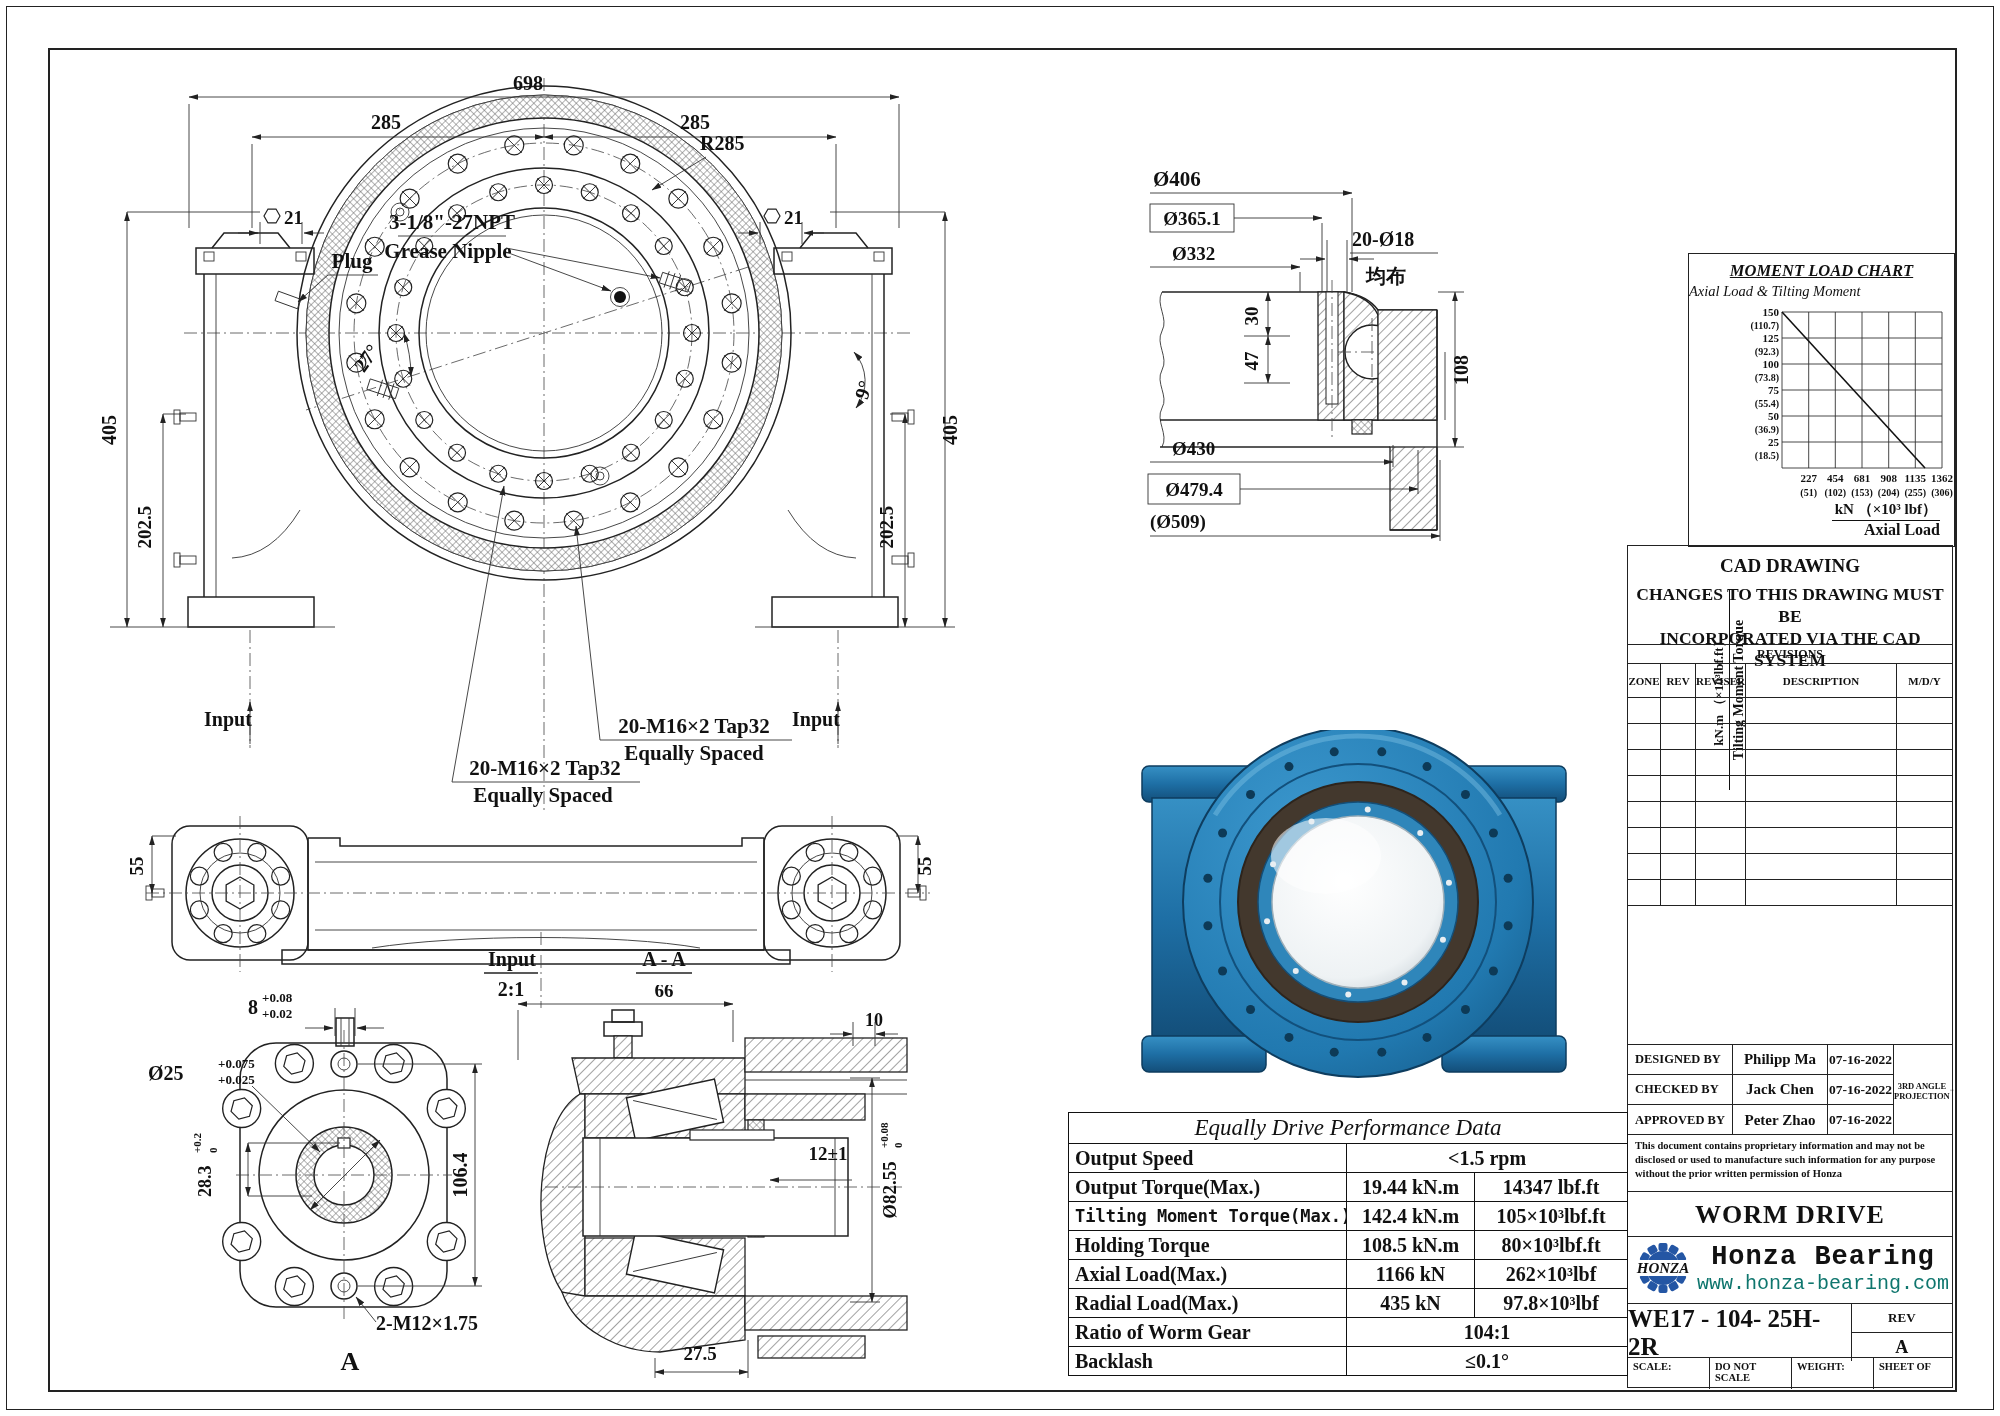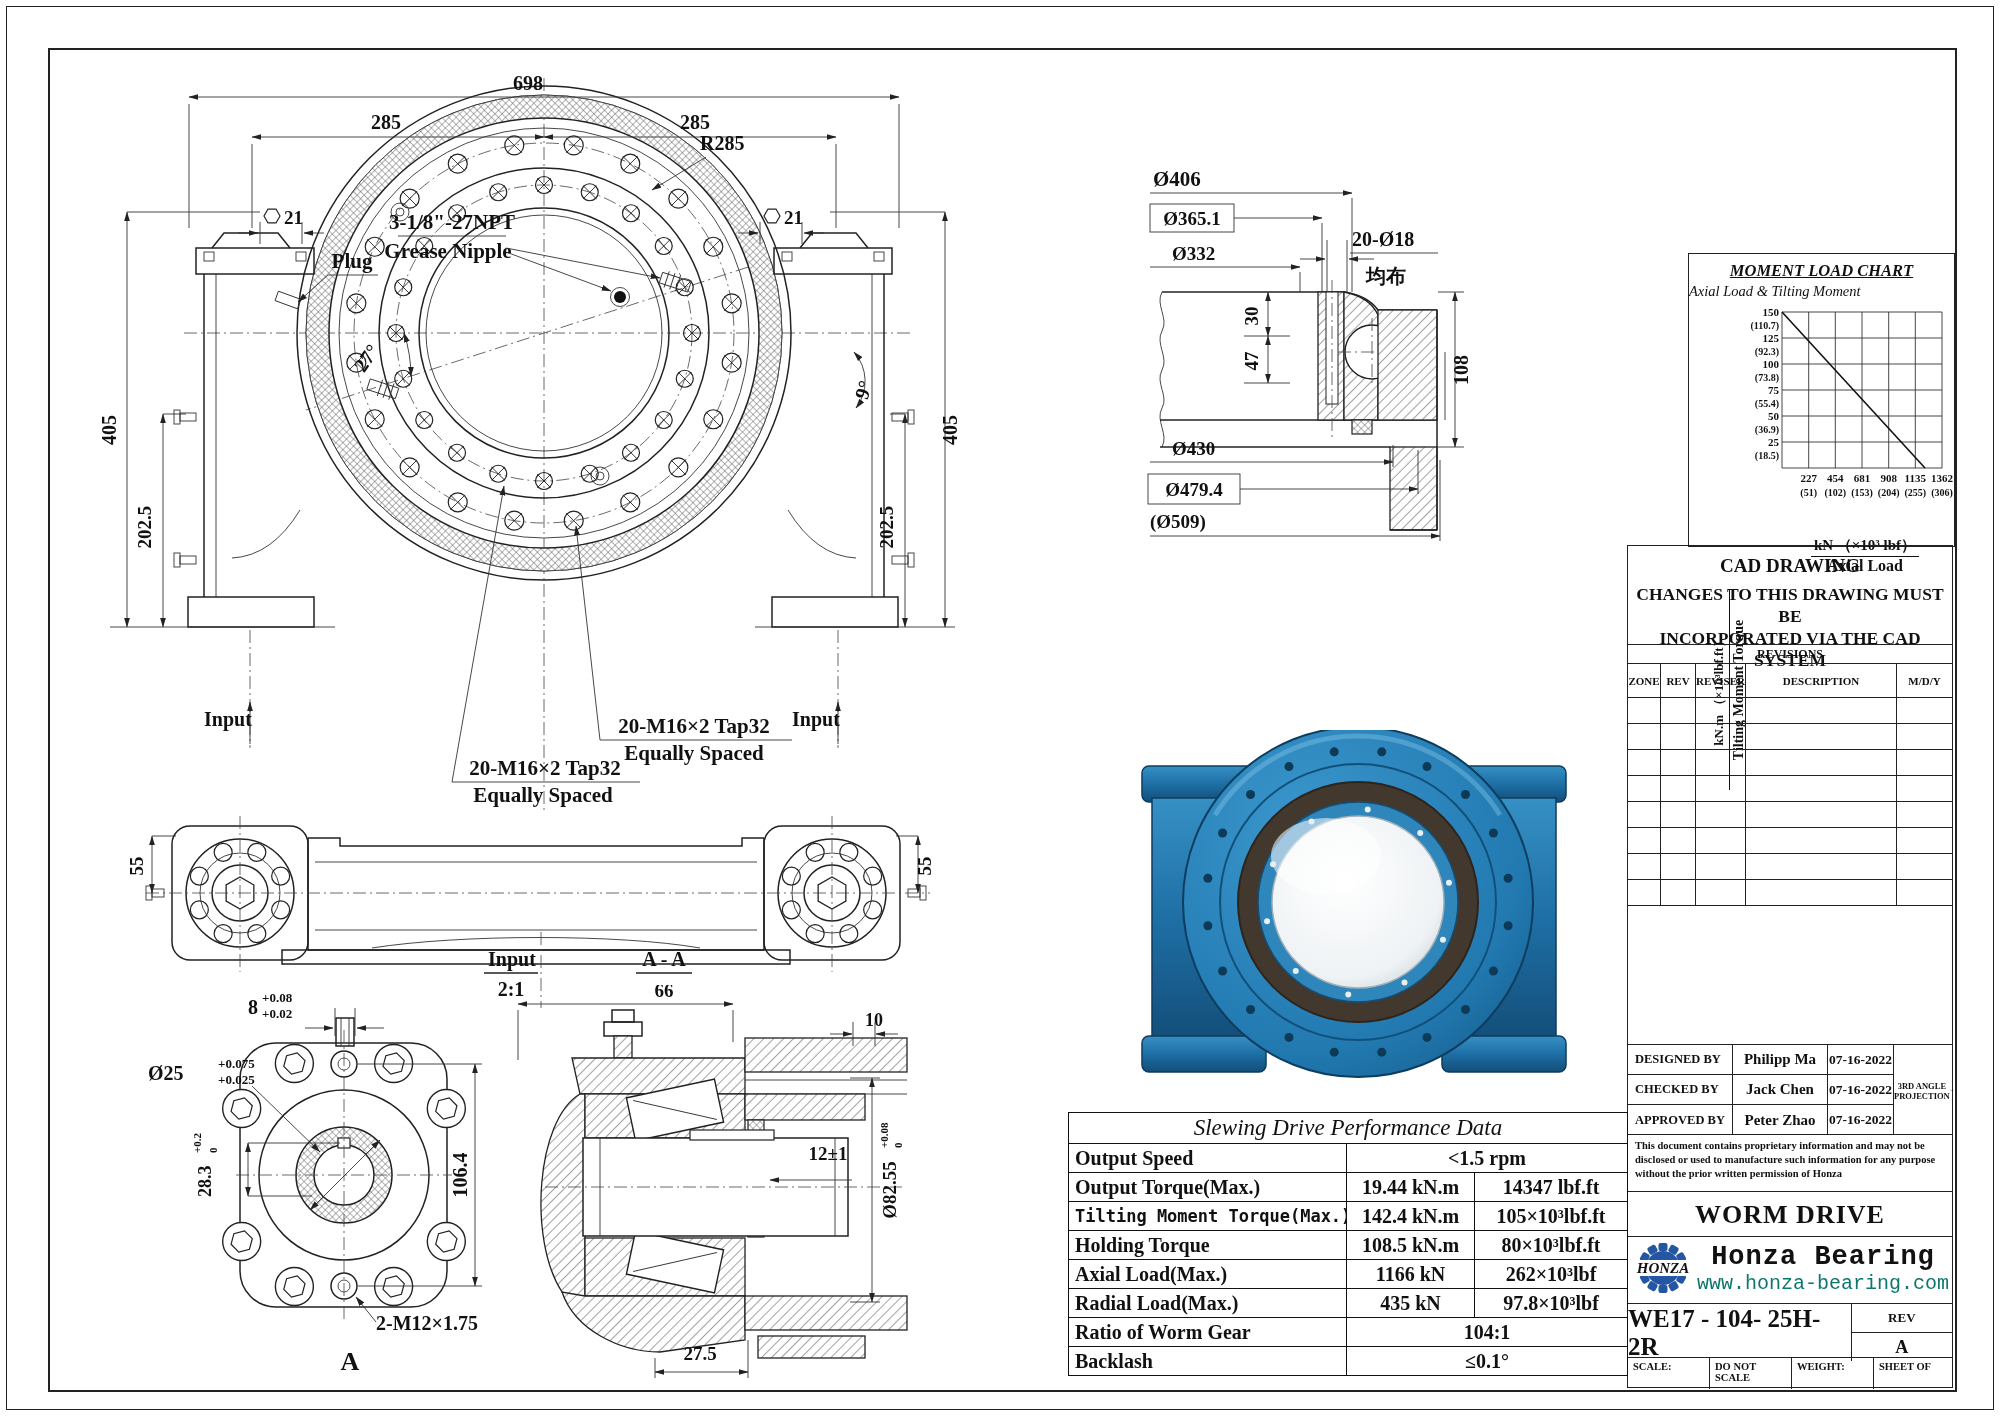--- a/index.html
+++ b/index.html
@@ -18,21 +18,21 @@
   .t20{font-size:20px}.t21{font-size:21px}.t11{font-size:11px}.t26{font-size:26px}
   
   #chart-box{left:1688px;top:253px;width:265px;height:292px;border:1.6px solid #222;}
   .chart-title{font-style:italic;font-weight:bold;font-size:16.5px;text-align:center;margin-top:7px;
                text-decoration:underline;}
   .chart-sub{font-style:italic;font-size:14.5px;text-align:left;margin-top:2px;}
   #ylab{left:1692px;top:300px;width:200px;height:46px;transform:rotate(-90deg);transform-origin:0 0;
         translate:18px 490px;text-align:center;font-weight:bold;}
   #ylab .l1{font-size:13px;border-bottom:1.4px solid #111;padding-bottom:1px;}
   #ylab .l2{font-size:14px;padding-top:1px;}
-  #xlab{left:1790px;top:500px;width:150px;text-align:center;font-weight:bold;margin-top:36px;}
+  #xlab{left:1790px;top:500px;width:150px;text-align:right;font-weight:bold;}
   #xlab .l1{font-size:15px;border-bottom:1.5px solid #111;display:inline-block;padding:0 3px 1px;}
   #xlab .l2{font-size:16px;}
   
   #right-panel{left:1627px;top:545px;width:326px;height:843px;border:1.8px solid #222;box-sizing:border-box;}
   .rp{position:absolute;left:0;width: 100%;box-sizing:border-box;}
   .cad-title{font-size:19px;font-weight:bold;text-align:center;padding-top:9px;}
   .cad-notice{font-size:17.5px;font-weight:bold;text-align:center;line-height:1.25;padding-top:7px;}
   .rev-bar{top:98px;height:20px;border-top:1.6px solid #222;border-bottom:1.6px solid #222;
            font-size:12px;font-weight:bold;text-align:center;line-height:19px;}
   .rev-row{display:flex;height:100%;}
@@ -977,21 +977,21 @@
   </div>
 
   <table class="abs" id="perf">
     <colgroup>
         <col style="width:278px">
         <col style="width:128px">
         <col style="width:153px">
       </colgroup>
     <tbody>
         <tr>
-          <td colspan="3" class="ttl">Slewing Drive Performance Data</td>
+          <td colspan="3" class="ttl">Equally Drive Performance Data</td>
         </tr>
     <tr>
           <td>Output Speed</td>
         <td colspan="2" class="val">&lt;1.5 rpm</td>
         </tr>
     <tr>
           <td>Output Torque(Max.)</td>
         <td class="val">19.44 kN.m</td>
         <td class="val">14347 lbf.ft</td>
         </tr>

